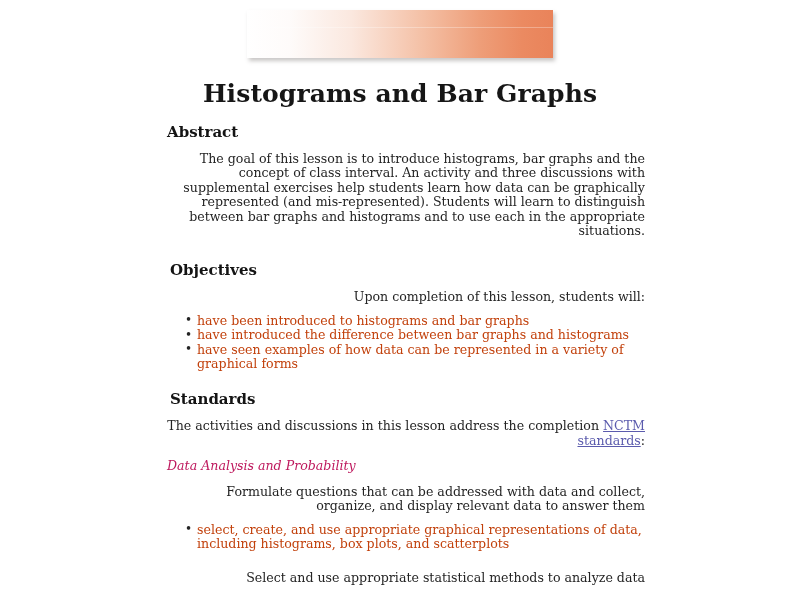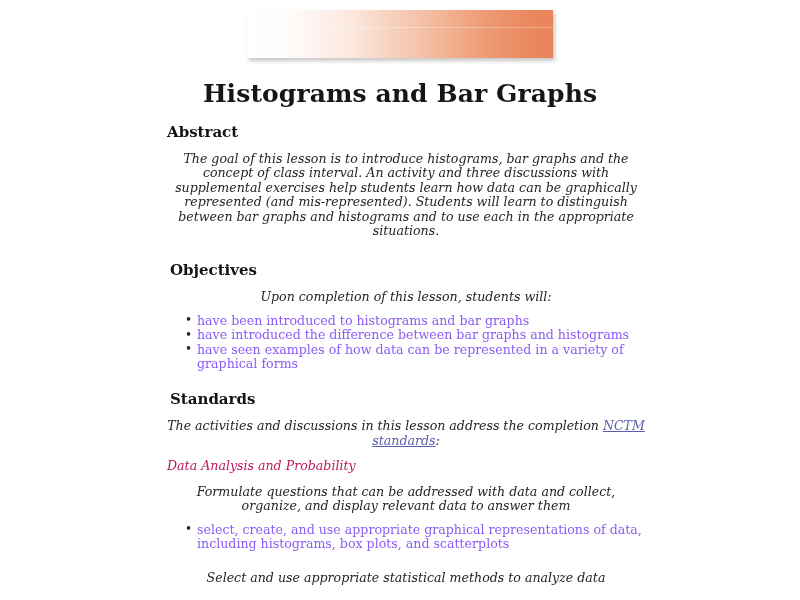--- a/index.html
+++ b/index.html
@@ -92,22 +92,21 @@
   }
   h2.section-heading.indented {
     padding-left: 3px;
   }
 
   p.body-text {
     font-size: 12.6px;
     line-height: 14.4px;
     margin: 0 0 11px 0;
     color: #242424;
-    text-align: center;
-    font-style: italic;
+    text-align: right;
   }
   p.body-text.tight {
     margin-bottom: 9px;
   }
 
   p.italic-subhead {
     font-size: 12.6px;
     line-height: 14.4px;
     font-style: italic;
     color: #be185d;
@@ -116,21 +115,21 @@
 
   ul.bullets {
     list-style: none;
     margin: 0 0 11px 0;
     padding: 0;
   }
   ul.bullets li {
     position: relative;
     font-size: 12.6px;
     line-height: 14.4px;
-    color: #8b5cf6;
+    color: #c2410c;
     padding-left: 30px;
     margin: 0;
   }
   ul.bullets li::before {
     content: "\2022";
     position: absolute;
     left: 18px;
     top: -0.5px;
     font-size: 12px;
     line-height: 14.4px;

